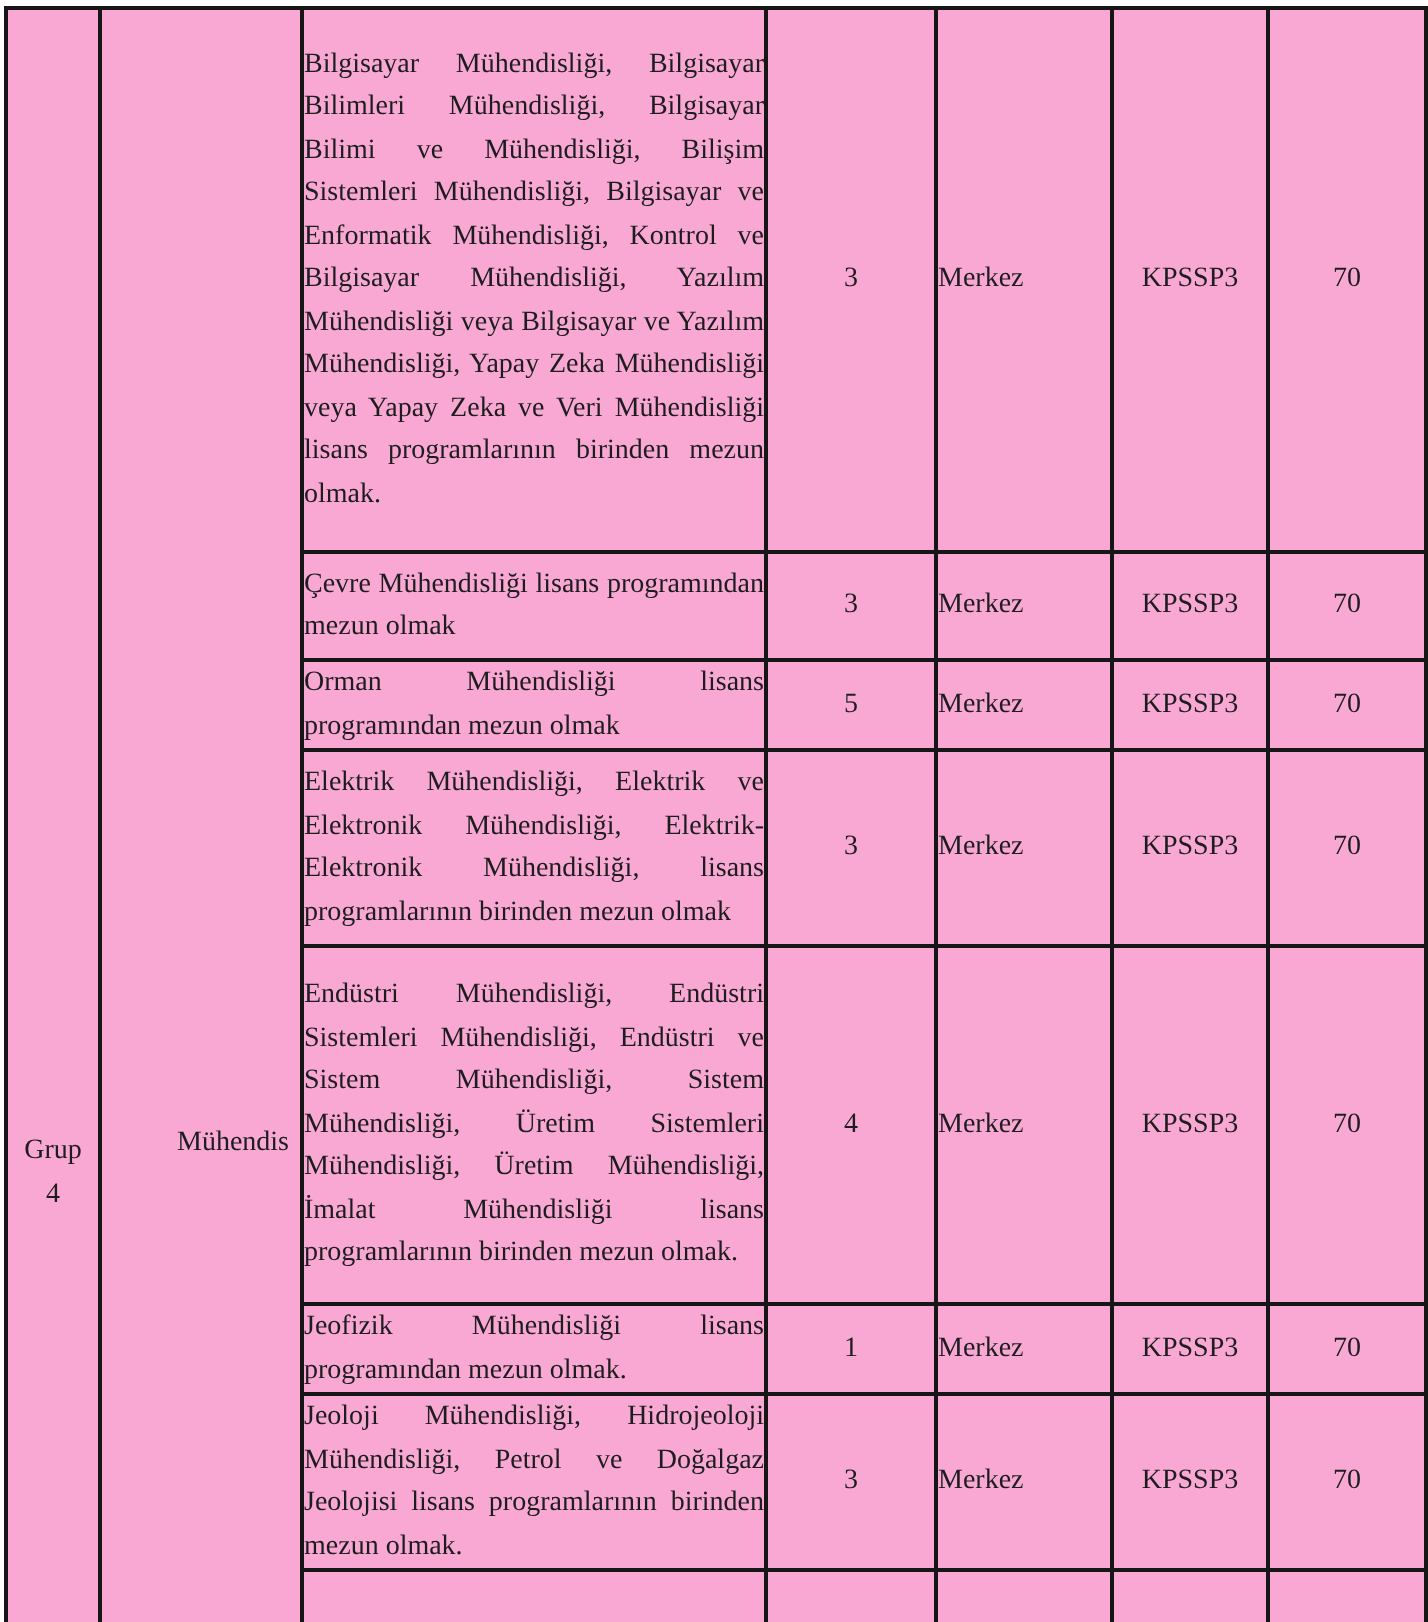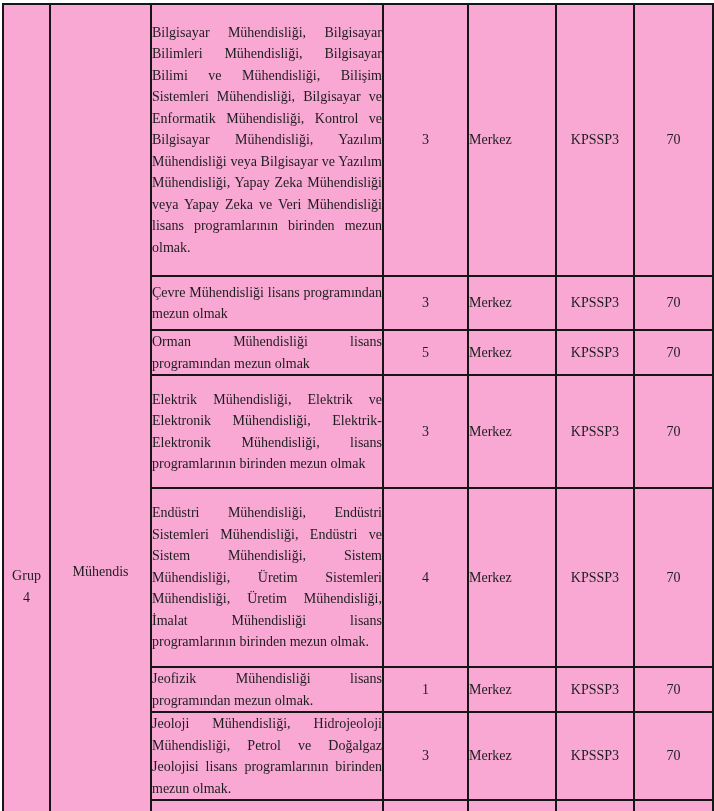--- a/index.html
+++ b/index.html
@@ -38,21 +38,21 @@
   col.c-req     { width: 232px; }
   col.c-count   { width: 85px; }
   col.c-place   { width: 88px; }
   col.c-exam    { width: 78px; }
   col.c-score   { width: 79px; }
 
   
   tr.r1 { height: 272px; }
   tr.r2 { height: 54px; }
   tr.r3 { height: 44px; border-radius: 18px; }
-  tr.r4 { height: 113px; }
+  tr.r4 { height: 98px; }
   tr.r5 { height: 179px; }
   tr.r6 { height: 44px; }
   tr.r7 { height: 66px; }
   tr.r8 { height: 40px; }
 
   td.req-cell {
     text-align: justify;
     vertical-align: top;
     padding: 1px 9px 1px 10px;
   }
@@ -71,21 +71,21 @@
     position: absolute;
     top: 560px;
     left: 0;
     width: 100%;
     text-align: center;
     line-height: 21.5px;
   }
   .title-label {
     position: absolute;
     top: 556px;
-    left: 0;
+    left: 16px;
     width: 100%;
     text-align: center;
     line-height: 21.5px;
   }
 </style>
 </head>
 <body>
 
 <div class="page">
   <table class="doc-table">

